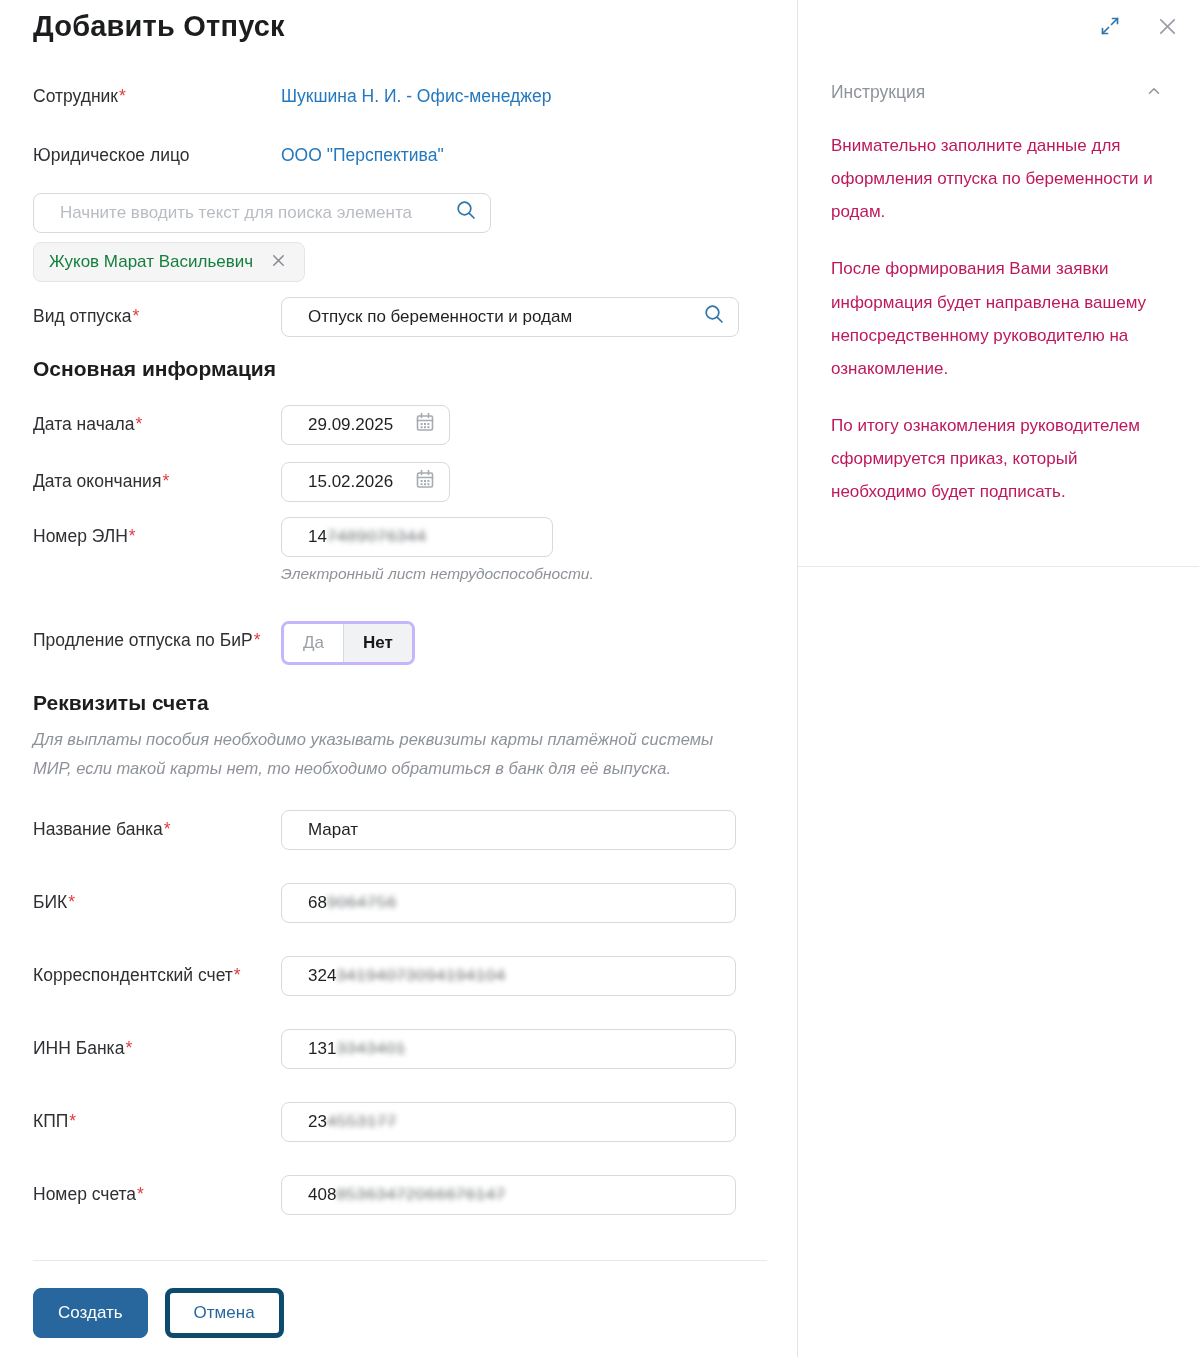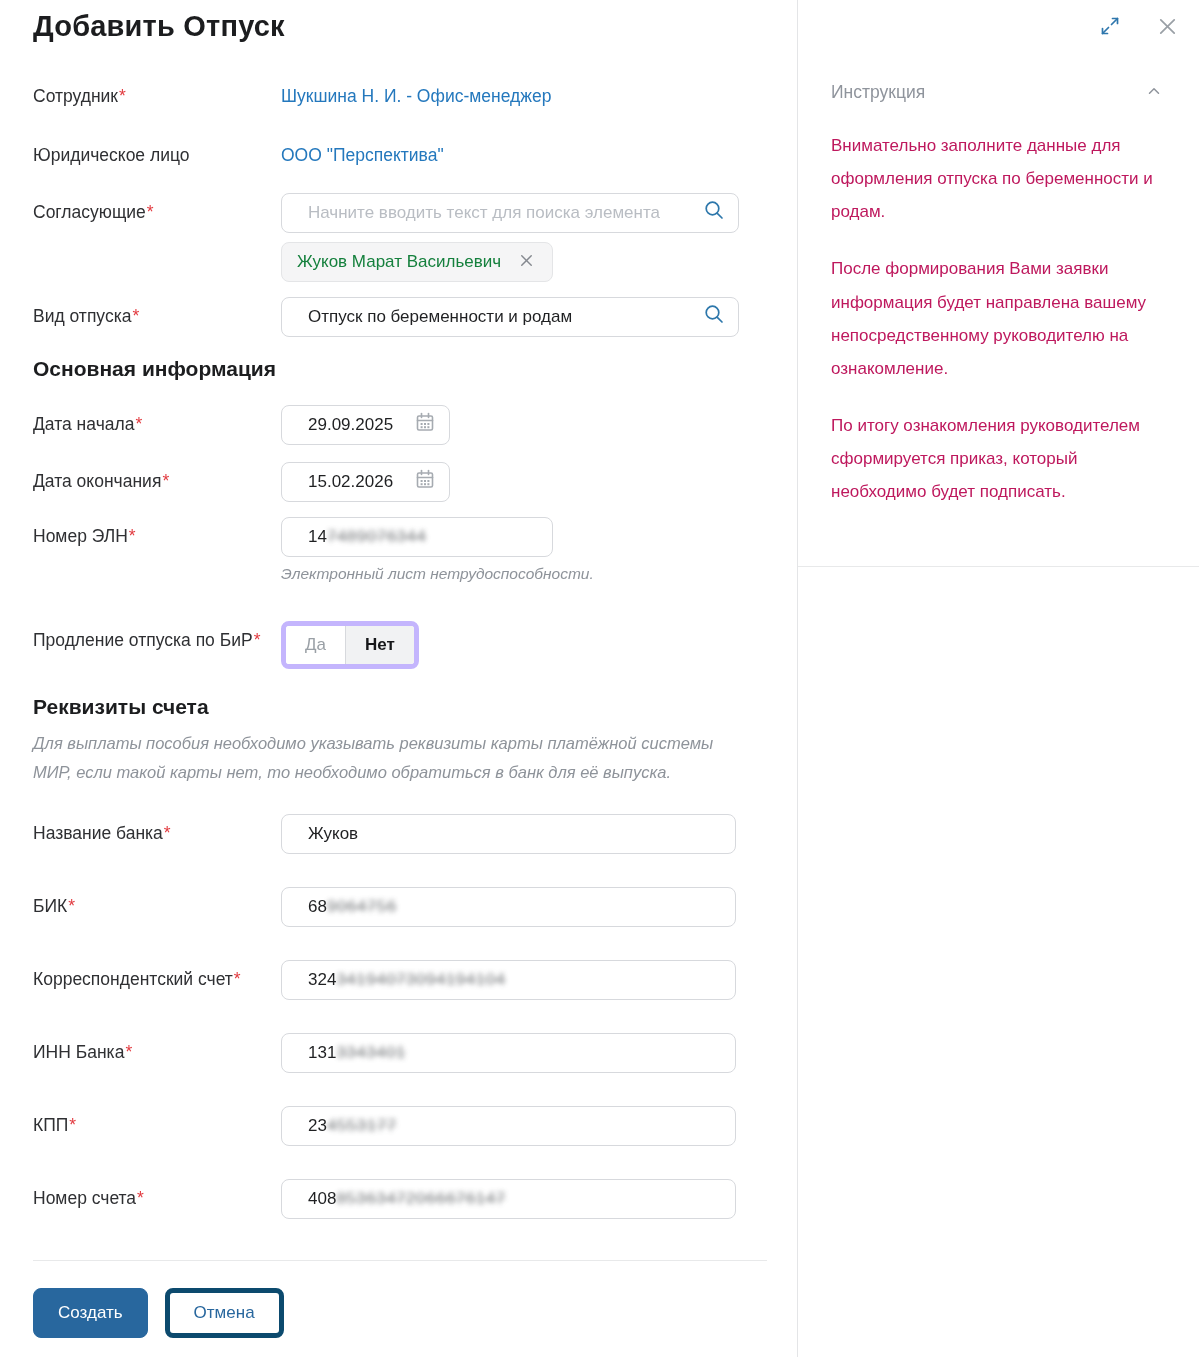--- a/index.html
+++ b/index.html
@@ -35,21 +35,21 @@
   .text-input { border:none; outline:none; flex:1; min-width:0; font-family:inherit; font-size:17px; color:#1f2022; background:transparent; }
   .text-input::placeholder { color:#b9bdc3; }
 
   .chip { display:inline-flex; align-items:center; gap:14px; height:40px; margin-top:9px; padding:0 14px 0 15px; background:#f5f5f6; border:1px solid #e4e5e7; border-radius:8px; font-size:17px; color:#15803d; }
   .chip-close { background:none; border:none; cursor:pointer; display:flex; align-items:center; padding:2px; }
 
   .section-heading { font-size:21px; font-weight:700; color:#1c1d1f; }
 
   .hint { margin-top:8px; font-size:15.5px; font-style:italic; color:#8e939a; }
 
-  .toggle { display:inline-flex; border:5px solid #c4b5fd; border-radius:8px; overflow:hidden; }
+  .toggle { display:inline-flex; border:3px solid #c4b5fd; border-radius:8px; overflow:hidden; }
   .toggle-opt { padding:9px 19px; font-size:17px; cursor:pointer; background:#fff; border:none; font-family:inherit; }
   .toggle-opt.off { color:#9aa0a6; border-right:1px solid #d7d9dd; }
   .toggle-opt.on  { color:#17181a; font-weight:700; background:#f1f2f3; }
 
   .account-note { margin:10px 0 26px 0; max-width:715px; font-size:16.5px; font-style:italic; color:#8e939a; line-height:1.8; }
 
   .redacted { filter:blur(2.5px); opacity:.8; color:#6f7275; text-decoration:line-through; letter-spacing:.5px; user-select:none; }
 
   .mb-36{margin-bottom:36px;} .mb-26{margin-bottom:26px;} .mb-20{margin-bottom:20px;}
   .mb-17{margin-bottom:17px;} .mb-15{margin-bottom:15px;} .mb-38{margin-bottom:38px;}
@@ -109,21 +109,20 @@
       </div>
 
       <div class="form-row mb-26">
         <div class="row-label no-pad">Юридическое лицо</div>
         <div class="row-control">
           <a class="link-value">ООО "Перспектива"</a>
         </div>
       </div>
 
       <div class="form-row mb-15">
-        <div class="row-label"><span>Согласующие</span><span class="req">*</span></div>
         <div class="row-control">
           <div class="field-box w-lg">
             <input class="text-input" type="text" placeholder="Начните вводить текст для поиска элемента" style="">
             <span>
               <svg width="24" height="24" viewBox="0 0 24 24" fill="none" stroke="#2d77ab" stroke-width="1.7" stroke-linecap="round">
                 <circle cx="10.5" cy="10.5" r="6.3"></circle>
                   <line x1="15.3" y1="15.3" x2="20" y2="20"></line>
               </svg>
             </span>
           </div>
@@ -229,21 +228,21 @@
         </div>
       </div>
 
       <h2 class="section-heading mt-20 mb-10">Реквизиты счета</h2>
       <p class="account-note">Для выплаты пособия необходимо указывать реквизиты карты платёжной системы МИР, если такой карты нет, то необходимо обратиться в банк для её выпуска.</p>
 
       <div class="form-row mb-33">
         <div class="row-label"><span>Название банка</span><span class="req">*</span></div>
         <div class="row-control">
           <div class="field-box w-bank">
-            <span class="grow">Жуков</span>
+            <span class="grow">Марат</span>
           </div>
         </div>
       </div>
 
       <div class="form-row mb-33">
         <div class="row-label"><span>БИК</span><span class="req">*</span></div>
         <div class="row-control">
           <div class="field-box w-bank">
             <span>68</span>
               <span class="redacted">9064756</span>

